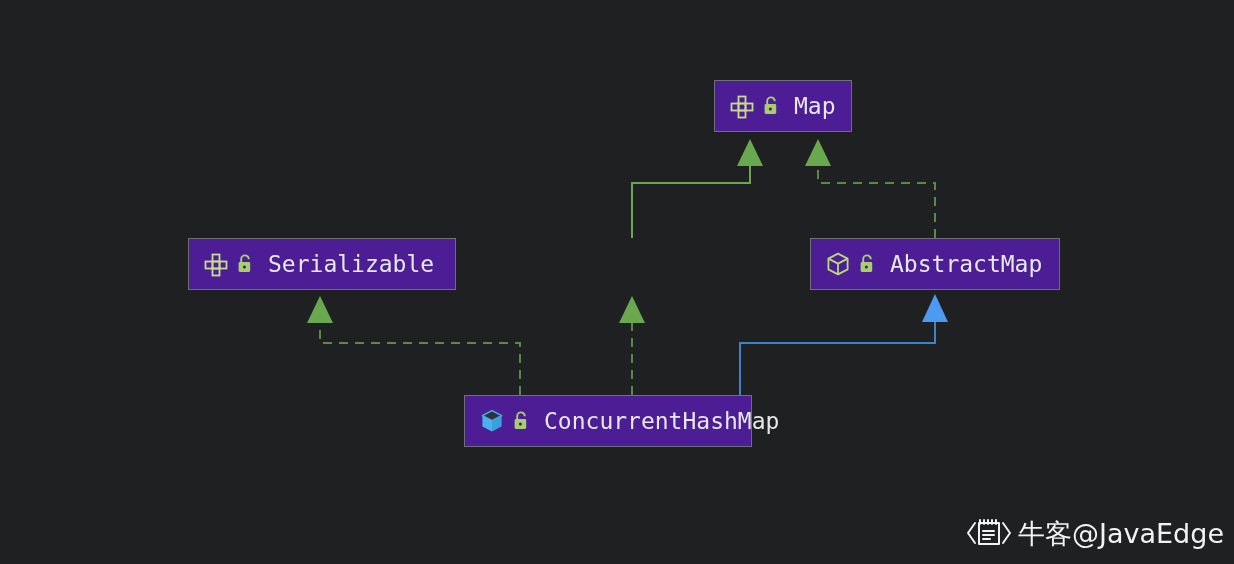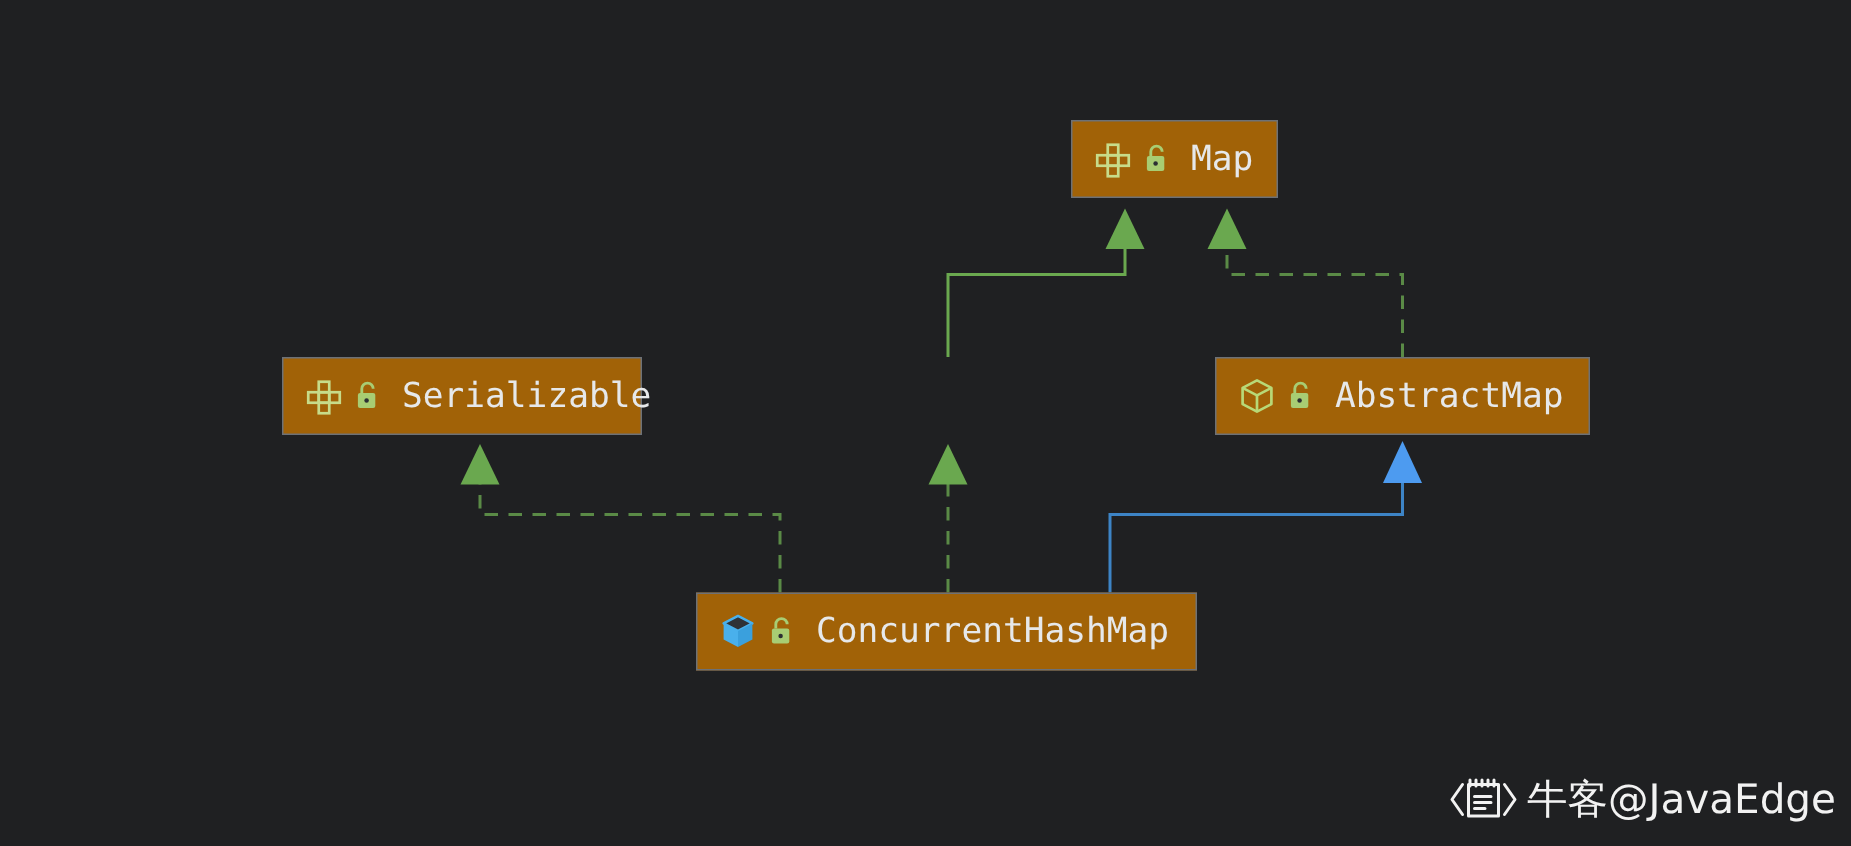--- a/index.html
+++ b/index.html
@@ -23,21 +23,21 @@
   #edge-layer {
     position: absolute;
     left: 0;
     top: 0;
     width: 1234px;
     height: 564px;
   }
   .node {
     position: absolute;
     box-sizing: border-box;
-    background: #a16207;
+    background: #4c1d95;
     border: 1px solid #6d7177;
     display: flex;
     align-items: center;
     height: 52px;
     padding: 0 16px 0 14px;
     z-index: 5;
   }
   .node .icon-kind {
     flex: 0 0 auto;
     width: 26px;
@@ -54,24 +54,24 @@
   }
   .node .node-label {
     color: #e6e8ea;
     font-family: "DejaVu Sans Mono", monospace;
     font-size: 23px;
     letter-spacing: 0px;
     white-space: nowrap;
     line-height: 1;
   }
   #node-map          { left: 714px; top: 80px;  width: 138px; }
-  #node-serializable { left: 188px; top: 238px; width: 240px; }
+  #node-serializable { left: 188px; top: 238px; width: 268px; }
   #node-concurrentmap{ left: 492px; top: 238px; width: 278px; }
   #node-abstractmap  { left: 810px; top: 238px; width: 250px; text-align: center; }
-  #node-chm          { left: 464px; top: 395px; width: 334px; }
+  #node-chm          { left: 464px; top: 395px; width: 288px; }
 
   #watermark {
     position: absolute;
     right: 10px;
     bottom: 14px;
     display: flex;
     align-items: center;
     gap: 6px;
     z-index: 8;
   }

